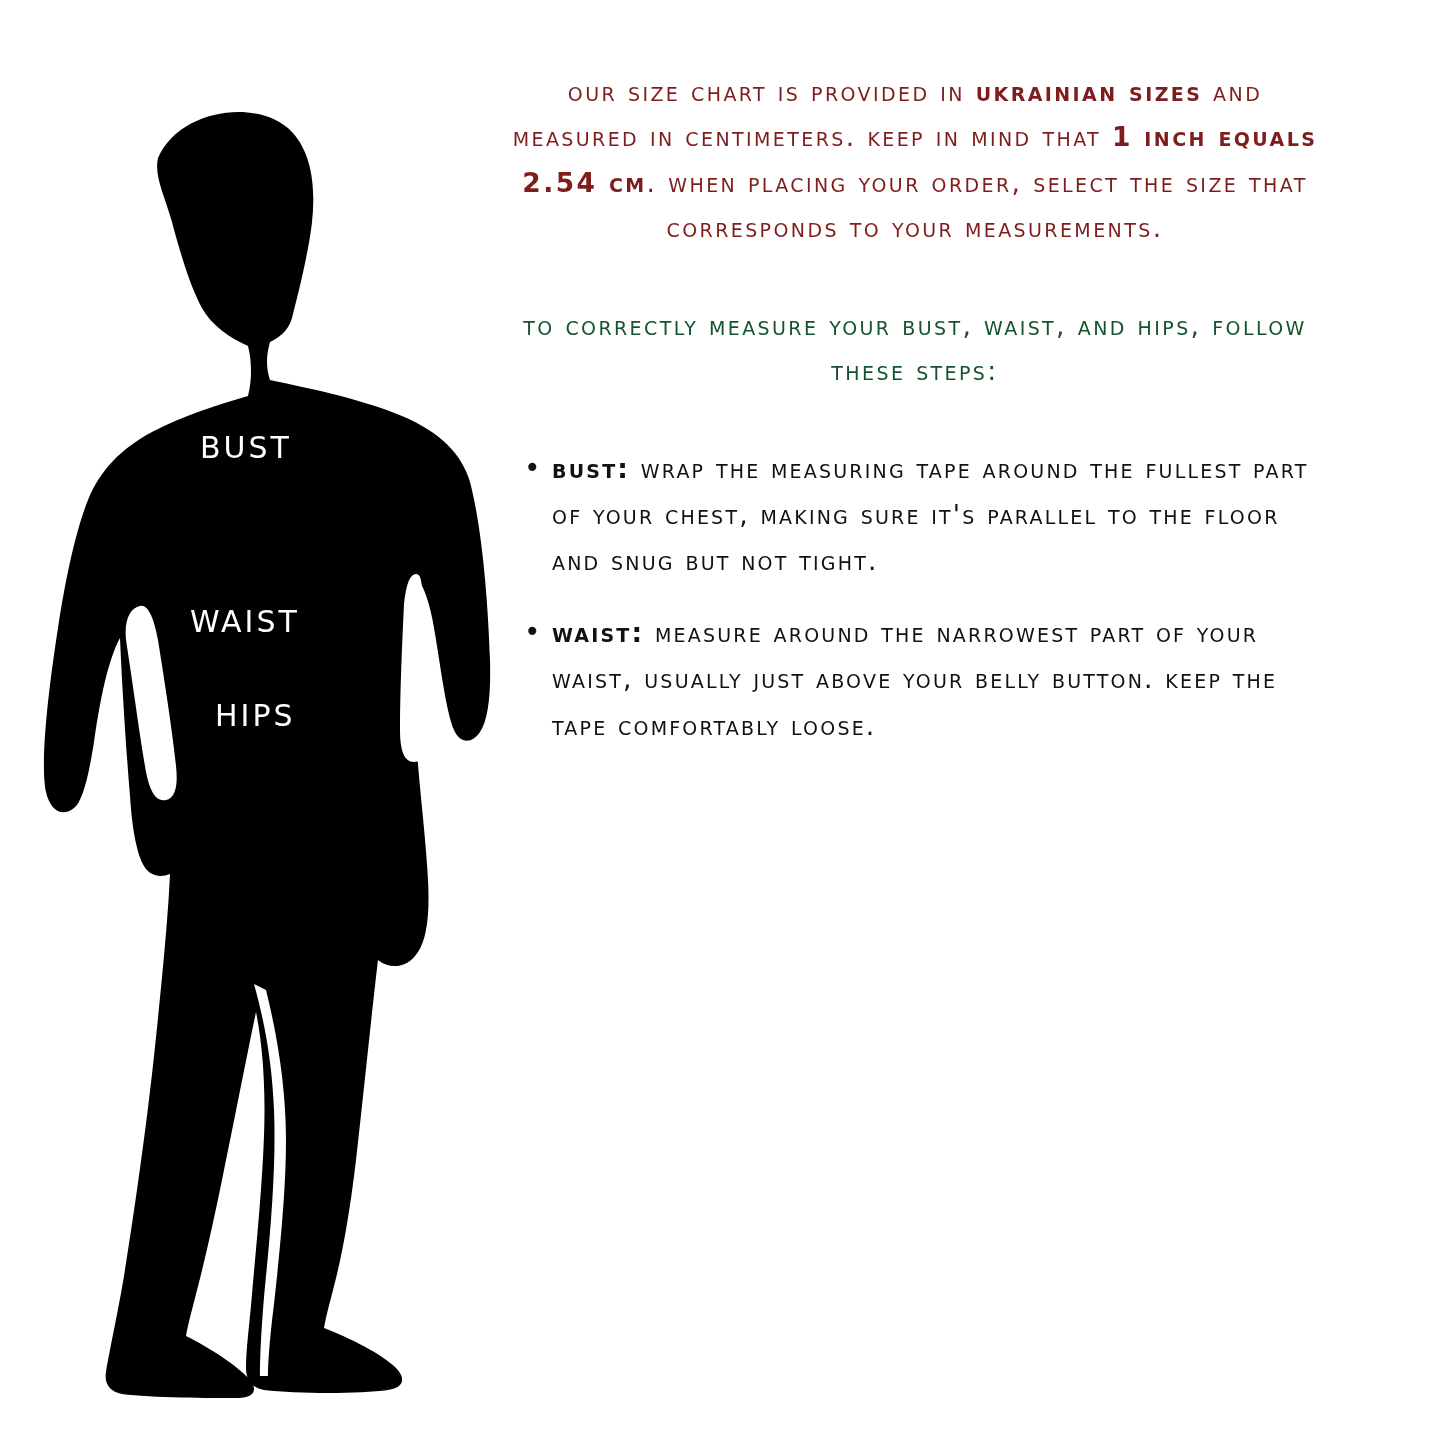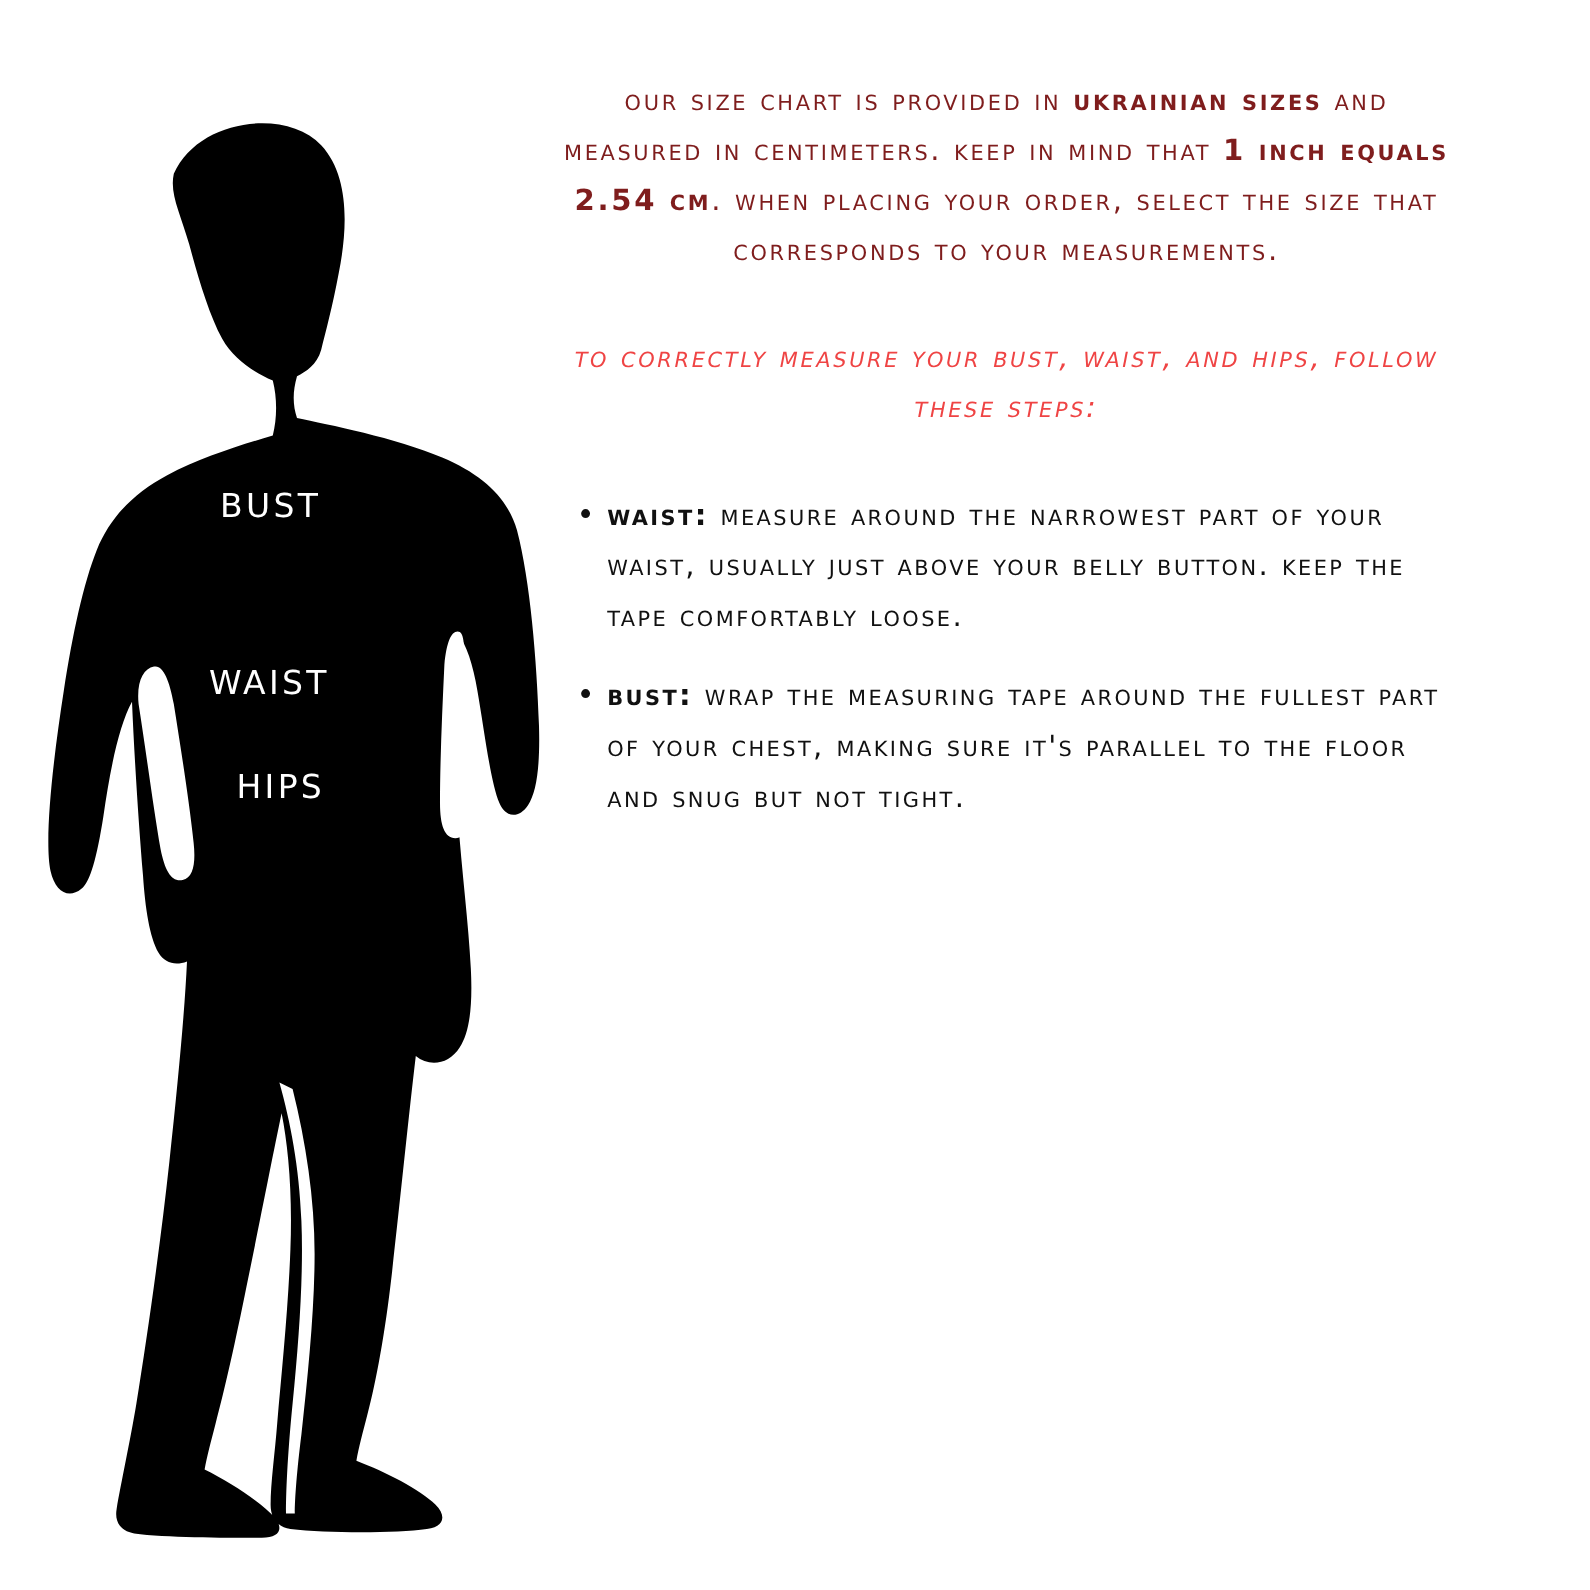--- a/index.html
+++ b/index.html
@@ -34,21 +34,21 @@
   .figure-label {
     position: absolute;
     color: #ffffff;
     font-family: "DejaVu Sans", sans-serif;
     font-size: 30px;
     letter-spacing: 3px;
     font-weight: 400;
     text-transform: uppercase;
     white-space: nowrap;
   }
-  .label-bust { left: 200px; top: 443px; }
+  .label-bust { left: 200px; top: 430px; }
   .label-waist { left: 190px; top: 604px; }
   .label-hips { left: 215px; top: 698px; }
 
   
   .text-panel {
     position: absolute;
     left: 510px;
     top: 42px;
     width: 810px;
   }
@@ -62,24 +62,23 @@
     text-transform: lowercase;
   }
   .strong { font-weight: 700; }
 
   .para-2 {
     margin-top: 52px;
     text-align: center;
     font-size: 26.5px;
     line-height: 1.72;
     letter-spacing: 2.4px;
-    color: #ef4444;
+    color: #14532d;
     font-variant: small-caps;
     text-transform: lowercase;
-    font-style: italic;
   }
 
   .bullets {
     margin: 52px 0 0 0;
     padding: 0;
     list-style: none;
   }
   .bullets li {
     position: relative;
     padding-left: 42px;
@@ -180,18 +179,18 @@
     <div class="figure-label label-hips">HIPS</div>
   </div>
 
   <div class="text-panel">
 
     <p class="intro"><span>Our size chart is provided in </span><span class="strong">Ukrainian sizes</span><span> and measured in centimeters. Keep in mind that </span><span class="strong">1 inch equals 2.54 cm</span><span>. When placing your order, select the size that corresponds to your measurements.</span></p>
 
     <p class="para-2">To correctly measure your bust, waist, and hips, follow these steps:</p>
 
     <ul class="bullets">
+      <li><span class="bullet-term">Bust:</span><span> Wrap the measuring tape around the fullest part of your chest, making sure it's parallel to the floor and snug but not tight.</span></li>
       <li><span class="bullet-term">Waist:</span><span> Measure around the narrowest part of your waist, usually just above your belly button. Keep the tape comfortably loose.</span></li>
-      <li><span class="bullet-term">Bust:</span><span> Wrap the measuring tape around the fullest part of your chest, making sure it's parallel to the floor and snug but not tight.</span></li>
     </ul>
 
   </div>
 </div>
 
 </body></html>

